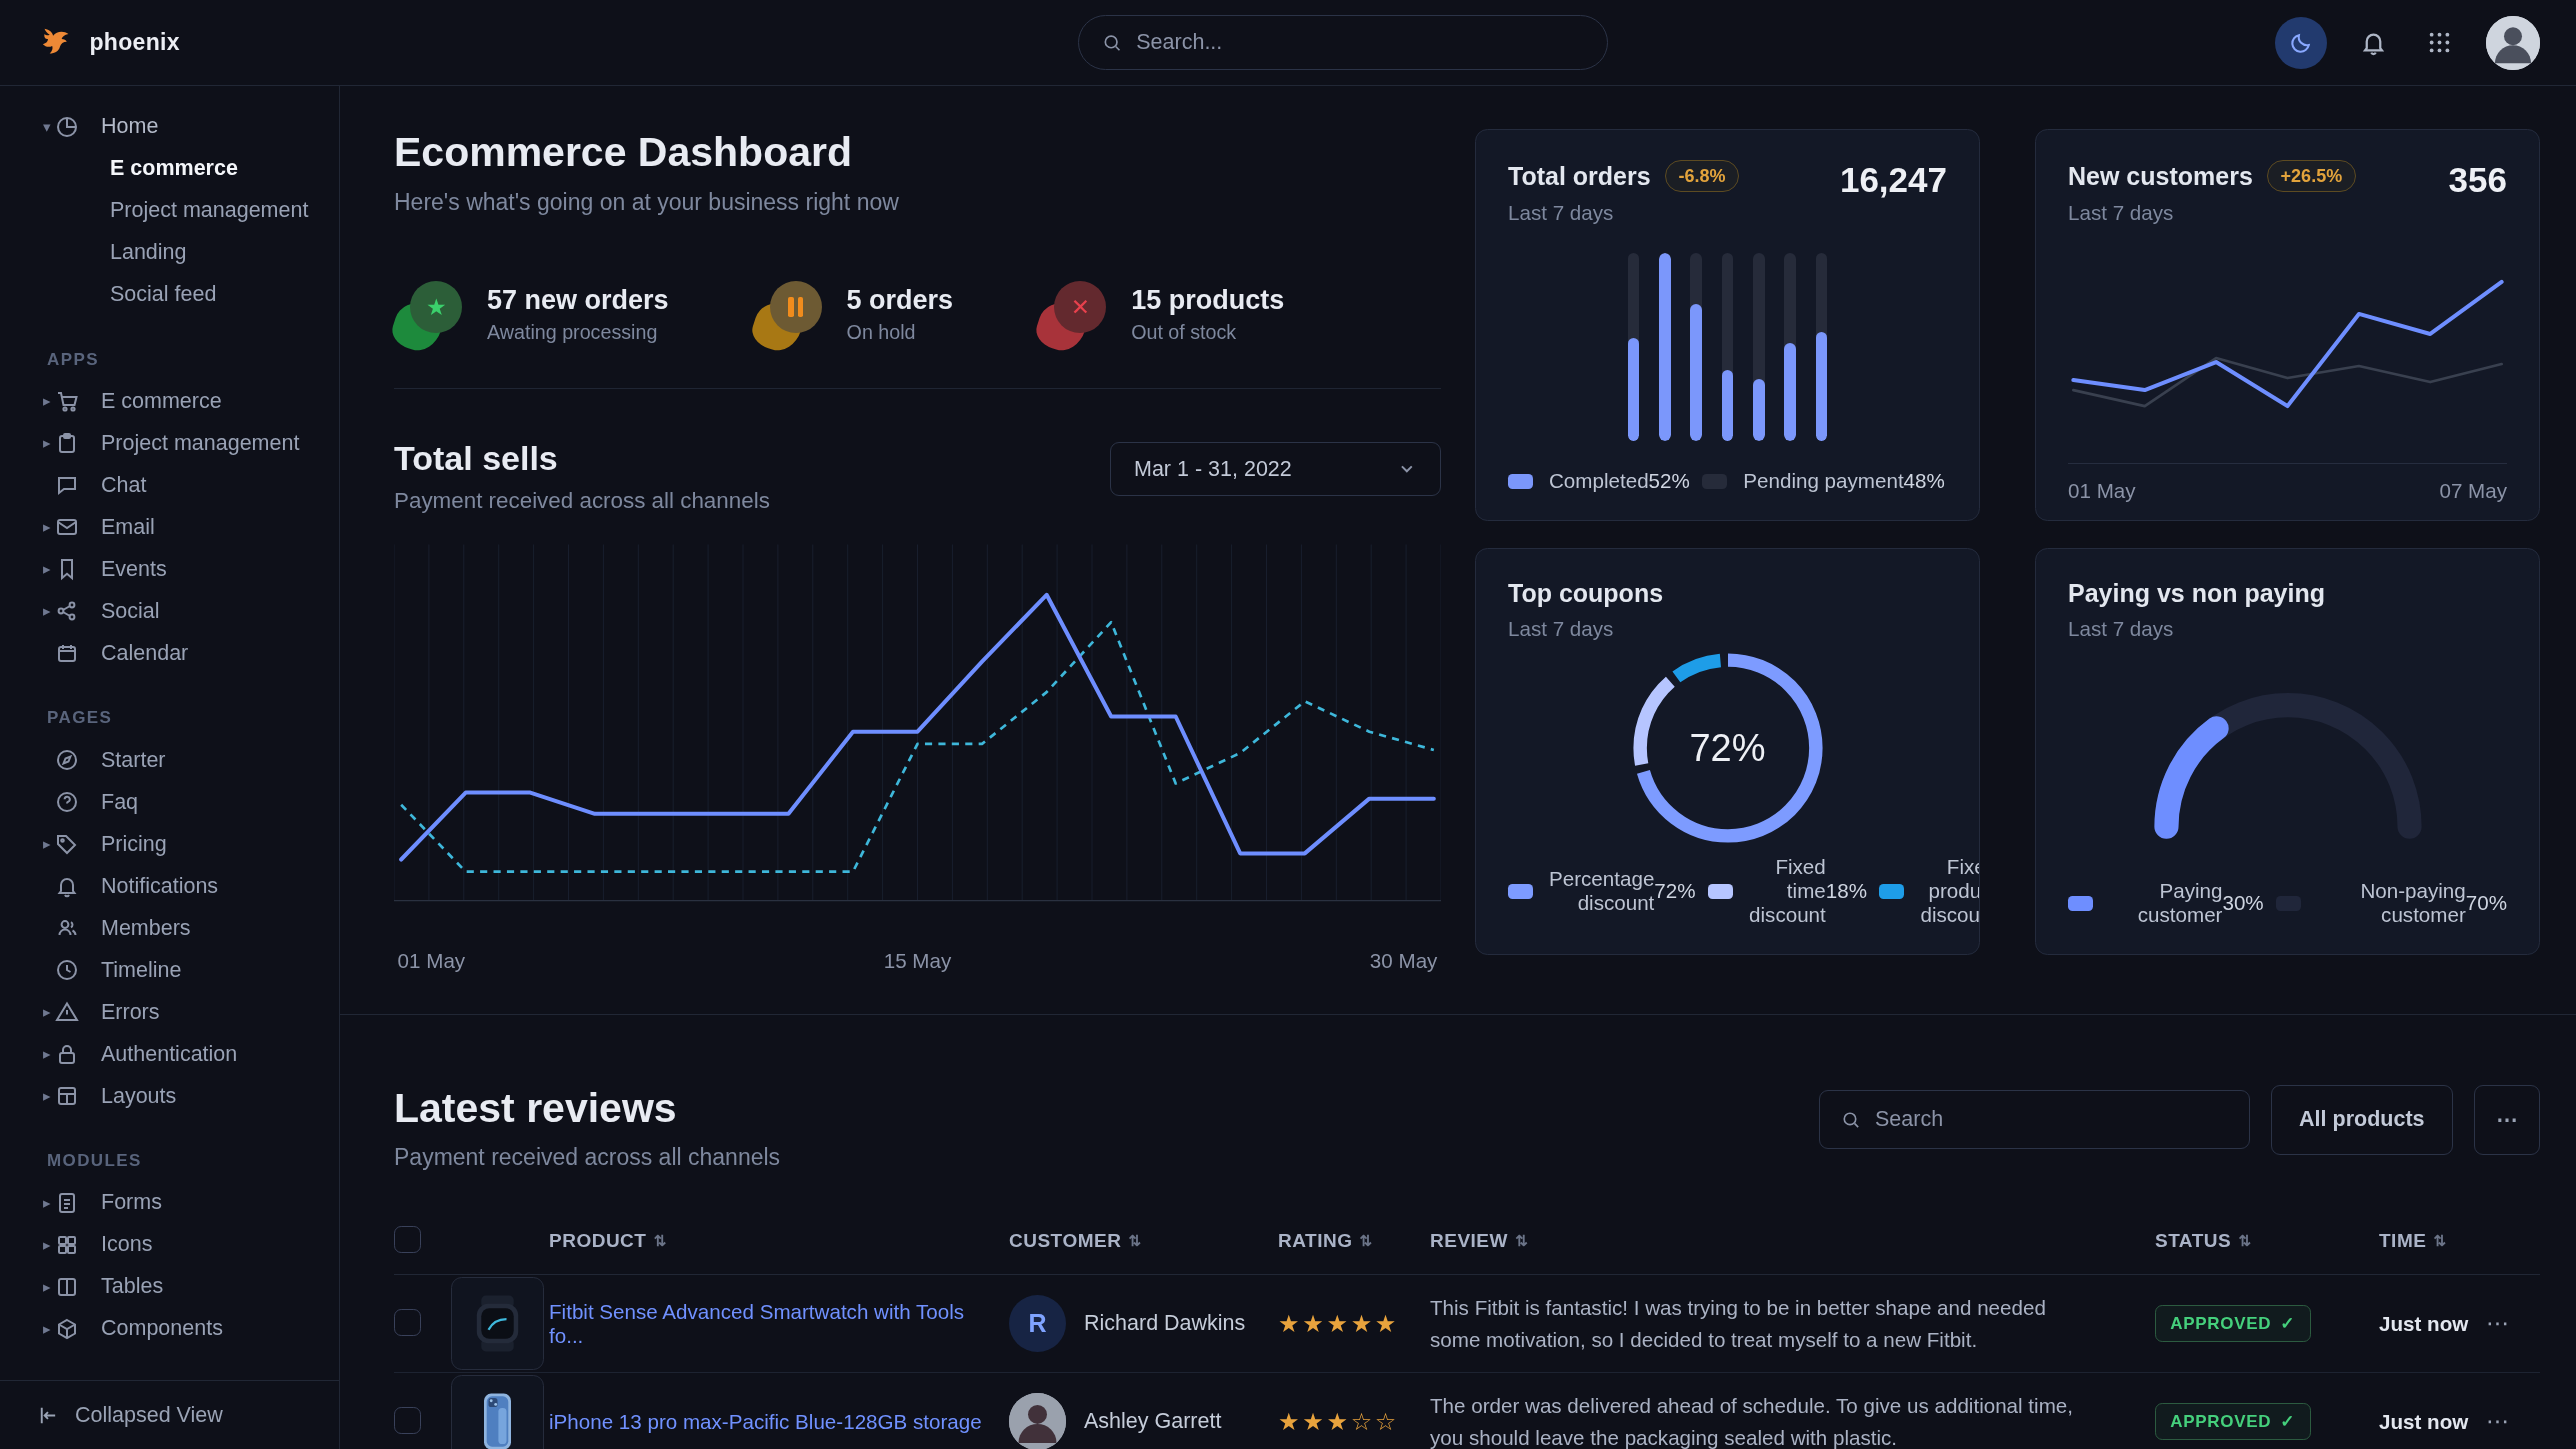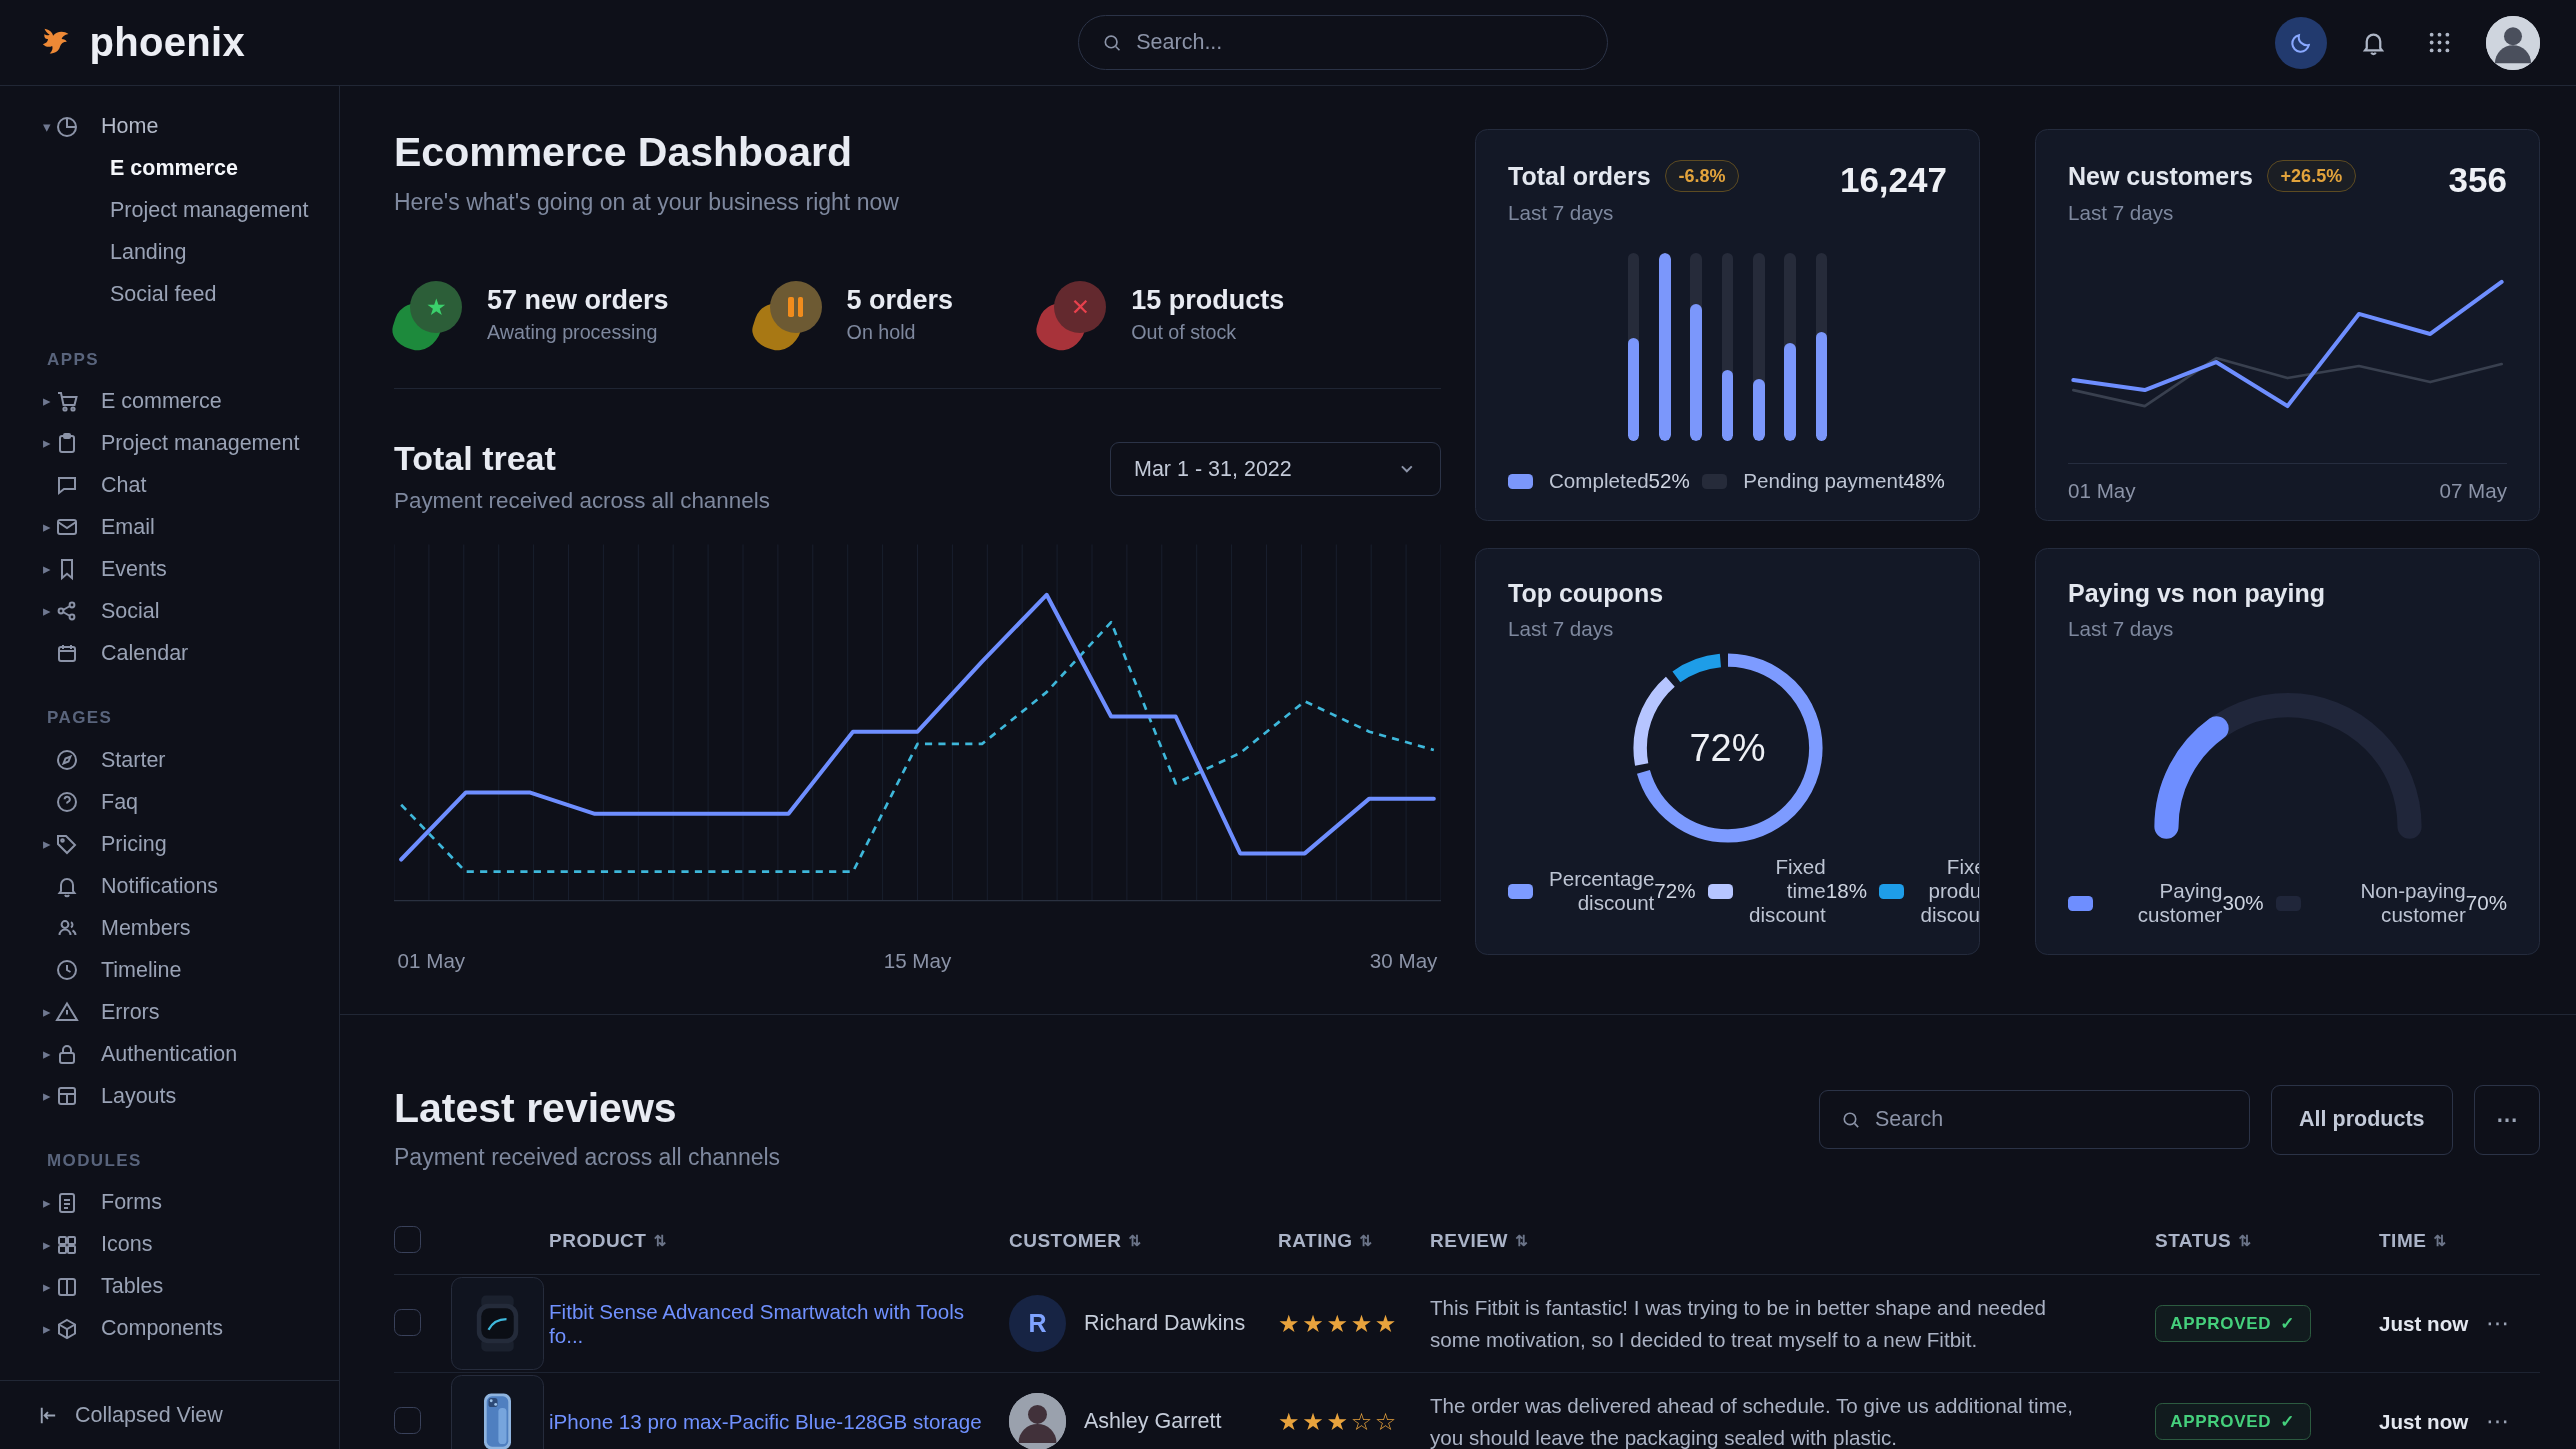--- a/index.html
+++ b/index.html
@@ -4,21 +4,21 @@
 <style>
   * { margin:0; padding:0; box-sizing:border-box; }
   html,body { background:#0e1019; }
   body { font-family:"Liberation Sans", sans-serif; color:#dfe3ec; }
   .app { position:relative; width:2576px; height:1449px; overflow:hidden; background:#0e1019; }
 
   
   .topbar { position:relative; height:86px; border-bottom:0.9px solid #20263400; border-bottom:0.9px solid #212735; display:flex; align-items:center; padding:0 36px; }
   .brand { display:flex; align-items:center; gap:12.5px; margin-left:0; }
   .brand svg { width:41px; height:41px; }
-  .brand-name { font-size:40px; font-weight:bold; color:#eceef4; letter-spacing:0.3px; }
+  .brand-name { font-size:23px; font-weight:bold; color:#eceef4; letter-spacing:0.3px; }
   .top-search { position:absolute; left:1078px; top:15px; width:530px; height:55px; border:0.9px solid #2b3347; border-radius:28px; display:flex; align-items:center; padding:0 23px; gap:14.3px; background:transparent; }
   .top-search input { background:transparent; border:none; outline:none; color:#c7cdda; font-size:21.5px; font-family:"Liberation Sans",sans-serif; width:100%; }
   .top-search input::placeholder { color:#8b93a7; }
   .top-icons { margin-left:auto; display:flex; align-items:center; gap:27px; }
   .theme-btn { width:52px; height:52px; border-radius:50%; background:#223a6e; display:flex; align-items:center; justify-content:center; cursor:pointer; }
   .icon-btn { width:39px; height:39px; display:flex; align-items:center; justify-content:center; color:#aeb6c6; cursor:pointer; }
   .avatar-top { width:54px; height:54px; border-radius:50%; overflow:hidden; background:#cfd5de; }
 
   .shell { display:flex; height:1363px; }
 
@@ -482,21 +482,21 @@
                 <div class="stat-val">15 products</div>
                 <div class="stat-cap">Out of stock</div>
               </div>
             </div>
           </div>
 
           <hr class="hr">
 
           <div class="sells-head">
             <div>
-              <div class="h2">Total treat</div>
+              <div class="h2">Total sells</div>
               <div class="h2-sub">Payment received across all channels</div>
             </div>
             <div class="date-select">
               <span>Mar 1 - 31, 2022</span>
               <svg viewBox="0 0 24 24" fill="none" stroke="currentColor" stroke-width="2.4">
                   <use href="#i-chev-down"></use>
                 </svg>
             </div>
           </div>
 

